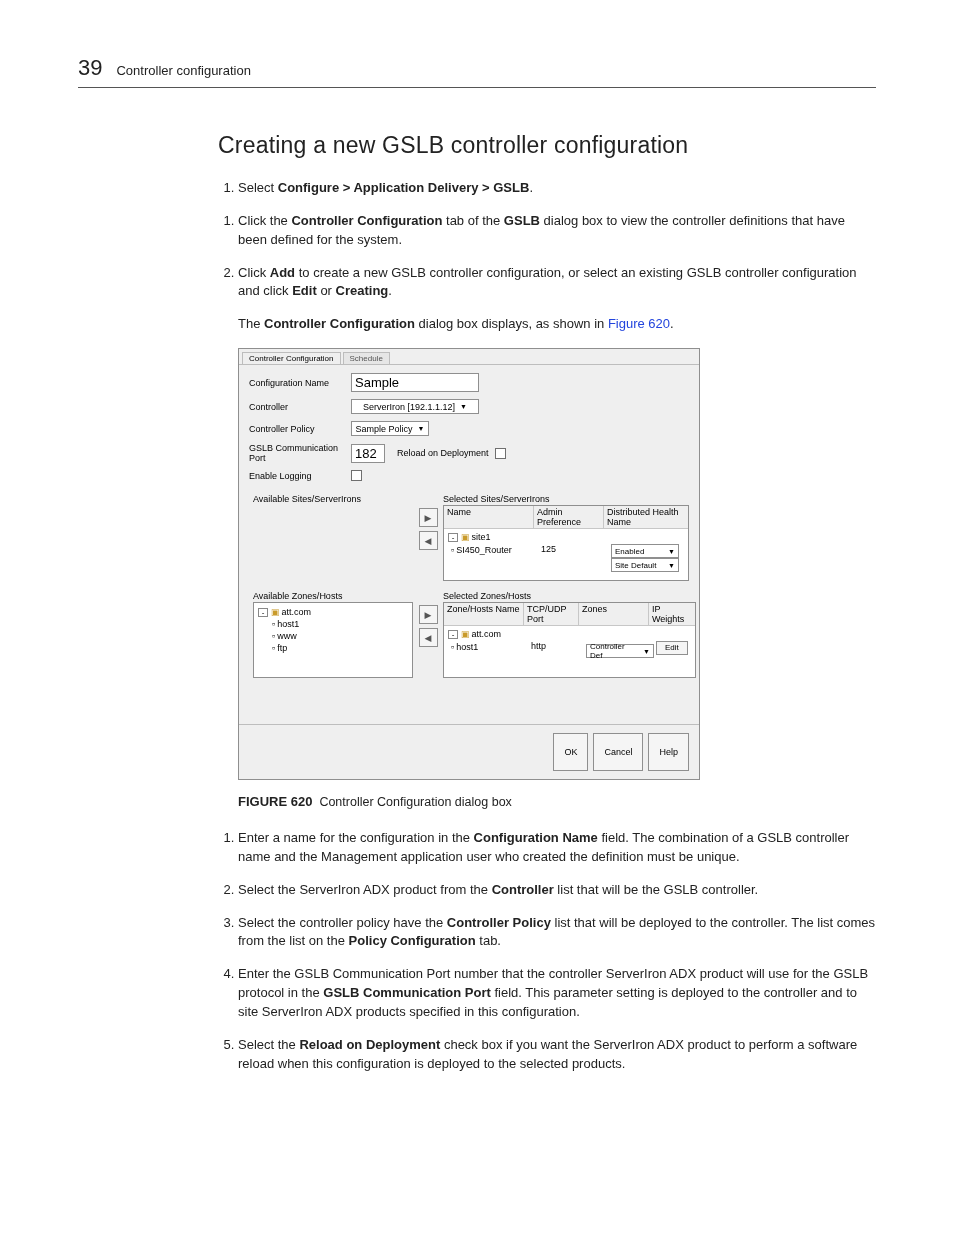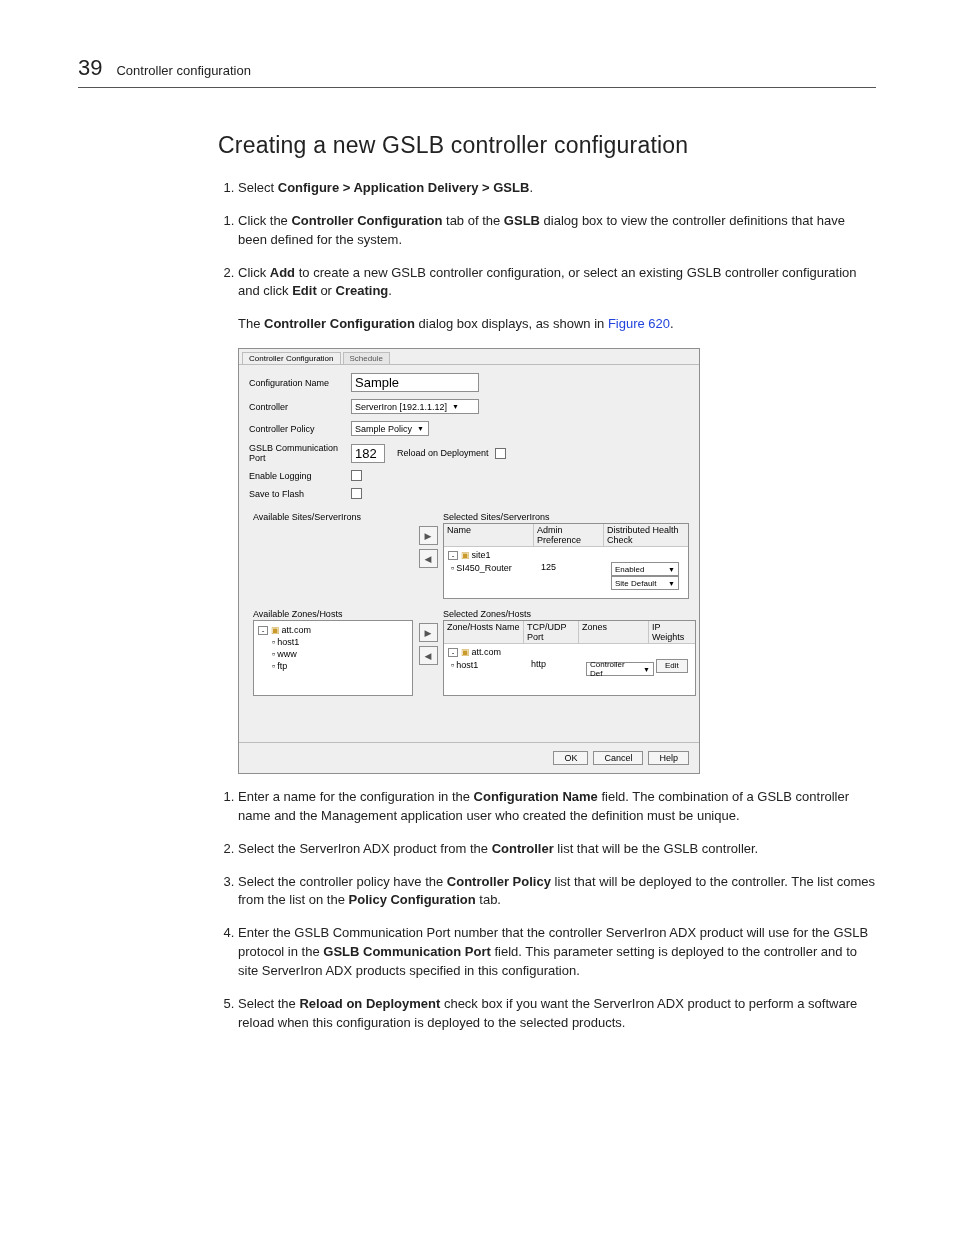--- a/index.html
+++ b/index.html
@@ -109,21 +109,21 @@
   }
   .ftext.w-lg { width: 120px; }
   .fselect {
     border: 1px solid #8f8f8f;
     background: #fff;
     padding: 1px 3px;
     min-height: 11px;
     font-size: 9px;
     display: inline-flex;
     align-items: center;
-    justify-content: flex-start;
+    justify-content: center;
   }
   .fselect .arrow { margin-left: 5px; font-size: 7px; }
   .fcheck {
     width: 9px; height: 9px;
     border: 1px solid #6f6f6f;
     background: #fff;
     display: inline-block;
   }
   .inline-lbl { margin-left: 12px; margin-right: 6px; font-size: 9px; }
 
@@ -218,21 +218,21 @@
     border-top: 1px solid #bdbdbd;
     display: flex;
     justify-content: flex-end;
     gap: 5px;
     padding: 8px 10px;
     background: #efefef;
   }
   .dlg-btn {
     border: 1px solid #8f8f8f;
     background: #f5f5f5;
-    padding: 1px 10px;
+    padding: 13px 10px;
     font-size: 9px;
     text-align: center;
   }
 </style>
 </head>
 <body>
 
 <div class="page">
 
   <div class="header-row">
@@ -296,42 +296,38 @@
             <div class="ftext" style="width:26px">182</div>
             <span class="inline-lbl">Reload on Deployment</span>
             <span class="fcheck"></span>
           </div>
 
           <div class="frow">
             <div class="flabel">Enable Logging</div>
             <span class="fcheck"></span>
           </div>
 
-          <div class="frow">
-            <div class="flabel">Save to Flash</div>
-            <span class="fcheck"></span>
-          </div>
         </div>
 
         <div class="panel-section">
           <div class="dual">
             <div>
               <div class="panel-title">Available Sites/ServerIrons</div>
             </div>
             <div class="move-col">
               <div class="move-btn">▶</div>
               <div class="move-btn">◀</div>
             </div>
             <div>
               <div class="panel-title">Selected Sites/ServerIrons</div>
               <div class="table-box">
                 <div class="thead c4">
                   <div>Name</div>
                   <div>Admin Preference</div>
-                  <div>Distributed Health Check</div>
+                  <div>Distributed Health Name</div>
                 </div>
                 <div class="tree-line">
                   <span class="exp">-</span><span class="folder">▣</span><span>site1</span>
                 </div>
                 <div class="trow c4">
                   <div class="tree-line indent1"><span class="file">▫</span><span>SI450_Router</span></div>
                   <div>125</div>
                   <div>
                     <div class="mini-select">
                         <span>Enabled</span>
@@ -391,20 +387,23 @@
 
         <div class="dialog-footer">
           <div class="dlg-btn">OK</div>
           <div class="dlg-btn">Cancel</div>
           <div class="dlg-btn">Help</div>
         </div>
 
       </div>
     </div>
 
+    <div class="figure-caption">
+      <b>FIGURE 620</b>&nbsp;&nbsp;<span>Controller Configuration dialog box</span>
+    </div>
 
     <ol class="steps2">
       <li value="1">
         <span>Enter a name for the configuration in the </span><b>Configuration Name</b><span> field. The combination of a GSLB controller name and the Management application user who created the definition must be unique.</span>
       </li>
       <li value="2">
         <span>Select the ServerIron ADX product from the </span><b>Controller</b><span> list that will be the GSLB controller.</span>
       </li>
       <li value="3">
         <span>Select the controller policy have the </span><b>Controller Policy</b><span> list that will be deployed to the controller. The list comes from the list on the </span><b>Policy Configuration</b><span> tab.</span>

